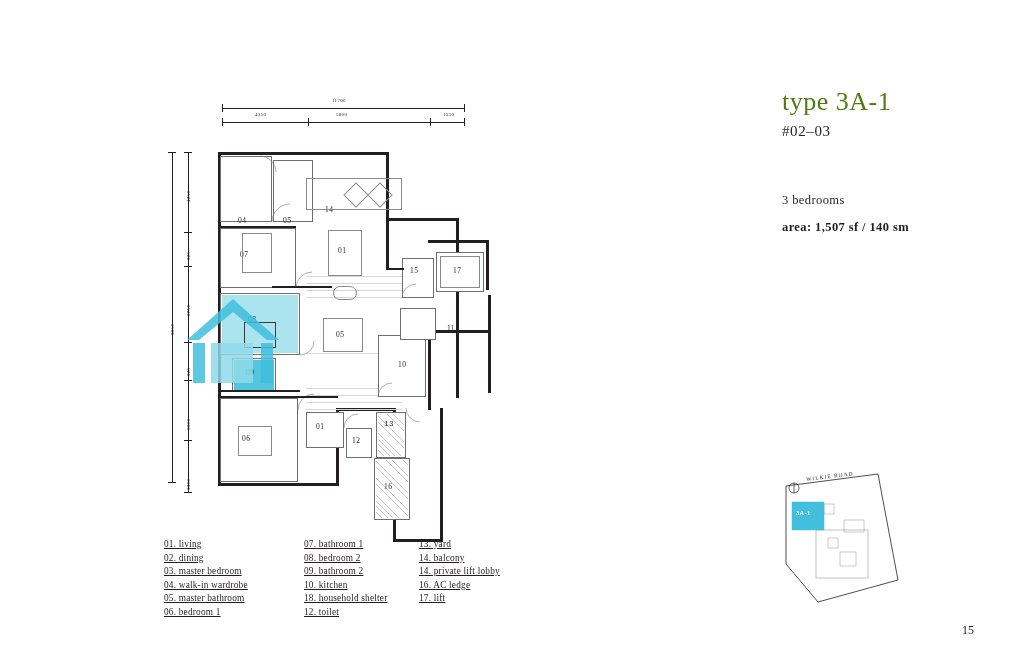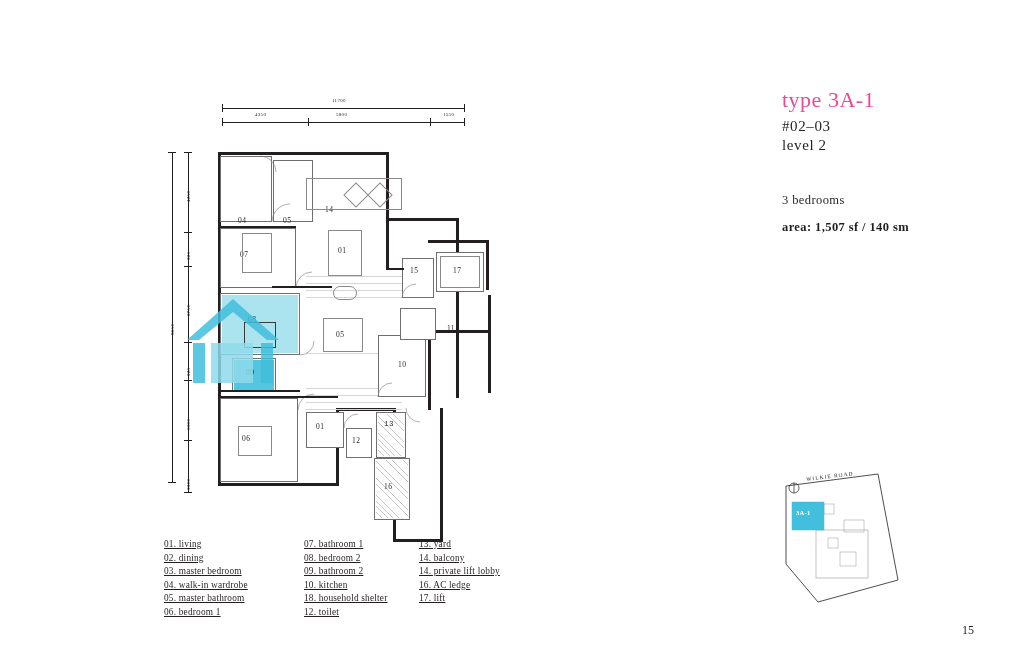--- a/index.html
+++ b/index.html
@@ -10,24 +10,24 @@
     font-family:"Liberation Serif", serif;
     color:#231f20;
     position:relative;
     overflow:hidden;
   }
 
   
   #title-block { position:absolute; left:782px; top:88px; width:230px; }
   #unit-type {
     font-family:"Liberation Serif", serif;
-    font-size:22px; font-weight:400; letter-spacing:0.5px;
-    color:#ec4899; line-height:1.1; margin-bottom:6px;
-  }
-  #unit-number { font-size:15px; letter-spacing:0.6px; color:#231f20; margin-bottom:2px; }
+    font-size:26px; font-weight:400; letter-spacing:0.5px;
+    color:#4d7c0f; line-height:1.1; margin-bottom:6px;
+  }
+  #unit-number { font-size:15px; letter-spacing:0.6px; color:#231f20; margin-bottom:8px; }
   #unit-level  { font-size:15px; letter-spacing:0.6px; color:#231f20; }
   #bedroom-count { position:absolute; left:782px; top:193px; font-size:12.5px; letter-spacing:0.4px; color:#231f20; }
   #area-text { position:absolute; left:782px; top:220px; font-size:12.5px; letter-spacing:0.4px; color:#231f20; font-weight:bold; }
 
   
   #page-number { position:absolute; right:50px; bottom:24px; font-size:12px; color:#231f20; }
 
   
   #legend { position:absolute; left:164px; top:538px; width:540px;
             font-size:9.3px; letter-spacing:0.2px; color:#231f20; line-height:13.6px; }
@@ -92,21 +92,20 @@
      position:absolute; left:24px; top:5px; font-size:5.5px; letter-spacing:1px;
      color:#231f20; transform:rotate(-7deg);
   }
 </style>
 </head>
 <body>
 
 <div id="title-block">
   <div id="unit-type">type 3A-1</div>
   <div id="unit-number">#02–03</div>
-  <div id="unit-level">level 2</div>
 </div>
 <div id="bedroom-count">3 bedrooms</div>
 <div id="area-text">area: 1,507 sf / 140 sm</div>
 
 <div id="page-number">15</div>
 
 <div id="floorplan">
 
   <div class="dim-text" style="left:172px; top:8px;">11700</div>
   <div class="dim-line" style="left:62px; top:18px; width:242px; height:0.6px;"></div>

